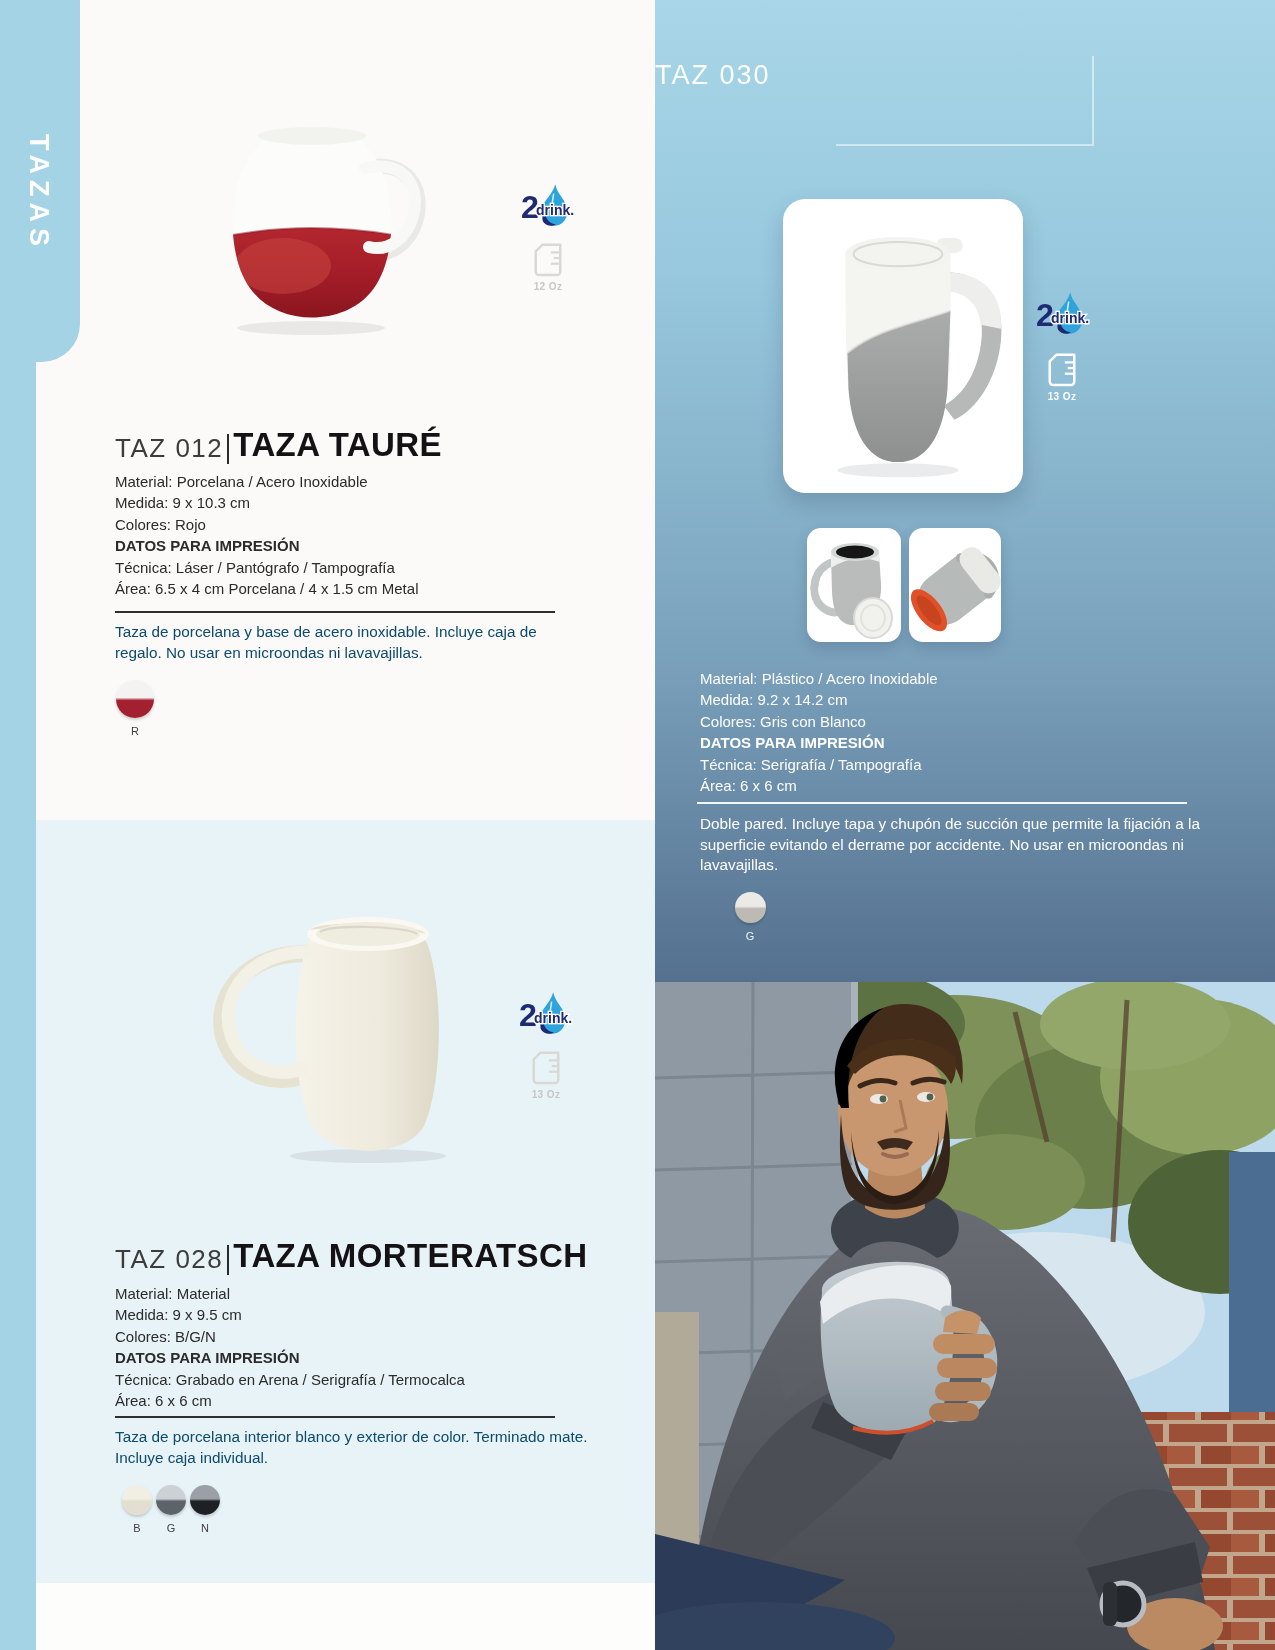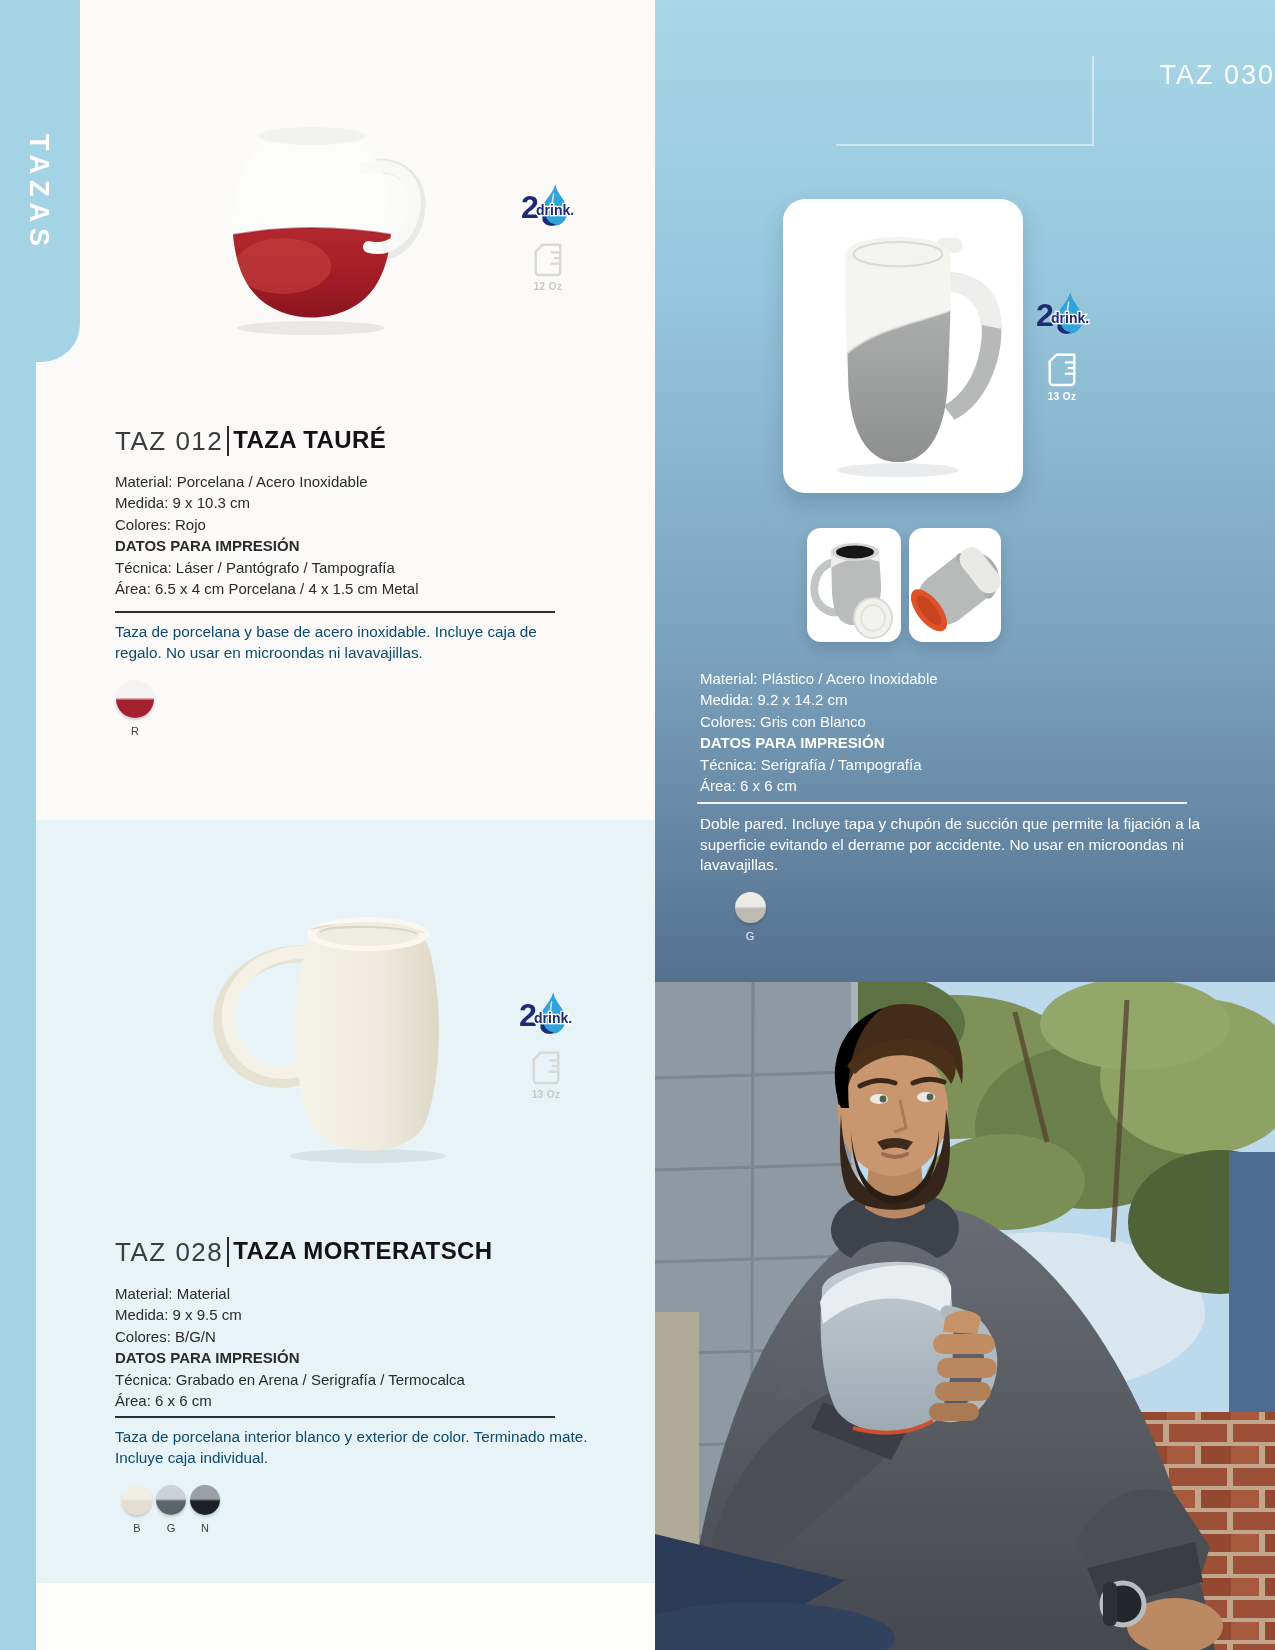--- a/index.html
+++ b/index.html
@@ -12,39 +12,39 @@
   .sec1{left:36px;top:0;width:619px;height:820px;background:#fbfaf8}
   .sec2{left:36px;top:820px;width:619px;height:763px;background:#e8f3f8}
   .strip{left:0;top:0;width:36px;height:1650px;background:#a4d3e6}
   .tab{left:0;top:0;width:80px;height:362px;background:#a4d3e6;border-bottom-right-radius:38px}
   .tab-label{left:23px;top:134px;writing-mode:vertical-rl;font-size:27px;font-weight:700;
              color:#ffffff;letter-spacing:6px}
 
   
   .rightbg{left:655px;top:0;width:620px;height:984px;
            background:linear-gradient(to bottom,#a9d6e8 0%,#97c8dd 28%,#7ba2bd 66%,#54708e 100%)}
-  .jannu-head{left:655px;top:60px;width:620px;text-align:right;color:#fff}
+  .jannu-head{left:655px;top:60px;width:620px;text-align:left;color:#fff}
   .jannu-code{font-size:27px;font-weight:400;letter-spacing:2px;opacity:.97}
   .jannu-name{font-size:35px;margin-top:5px;letter-spacing:1px}
   .jannu-name .reg{font-weight:400}
   .jannu-name .bld{font-weight:700;margin-left:9px}
   .jannu-border{left:836px;top:56px;width:258px;height:90px;
                 border-right:2px solid rgba(255,255,255,.5);
                 border-bottom:2px solid rgba(255,255,255,.5)}
 
   .main-card{left:783px;top:199px;width:240px;height:294px;background:#fff;border-radius:22px;
              box-shadow:0 10px 22px rgba(25,45,70,.20)}
   .mini-card{top:528px;width:94px;height:114px;background:#fff;border-radius:14px;
              box-shadow:0 6px 14px rgba(25,45,70,.18)}
 
   
-  .title{display:flex;align-items:flex-start;gap:4px}
+  .title{display:flex;align-items:flex-end;gap:4px}
   .title .code{font-size:26px;font-weight:400;color:#3c3c3c;letter-spacing:1.5px}
   .title .bar{width:2px;height:30px;background:#2a2a2a}
-  .title .name{font-size:24px;font-weight:700;color:#141214;letter-spacing:.4px}
+  .title .name{font-size:33px;font-weight:700;color:#141214;letter-spacing:.4px}
 
   .specs{font-size:15px;line-height:21.4px;color:#2b2b2b}
   .specs .b{font-weight:700}
   .specs-w{color:#fff}
   .specs-w .b{color:#fff}
   .divider{height:2px;background:#2f2f2f}
   .divider-w{background:rgba(255,255,255,.92)}
   .desc{font-size:15.3px;line-height:20.6px;color:#0c4a6e}
   .desc-w{color:#fff}
 

